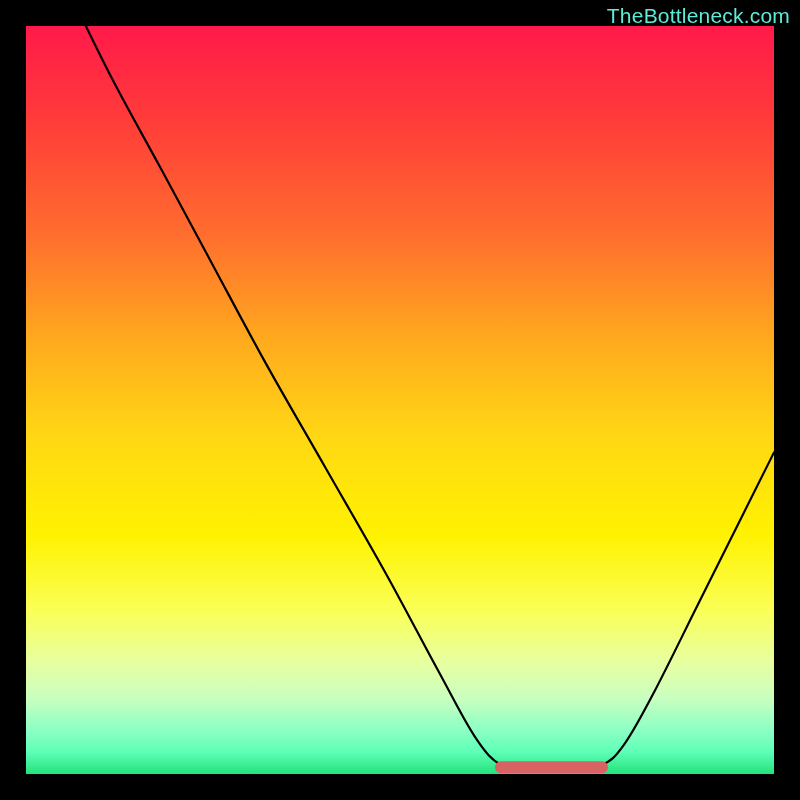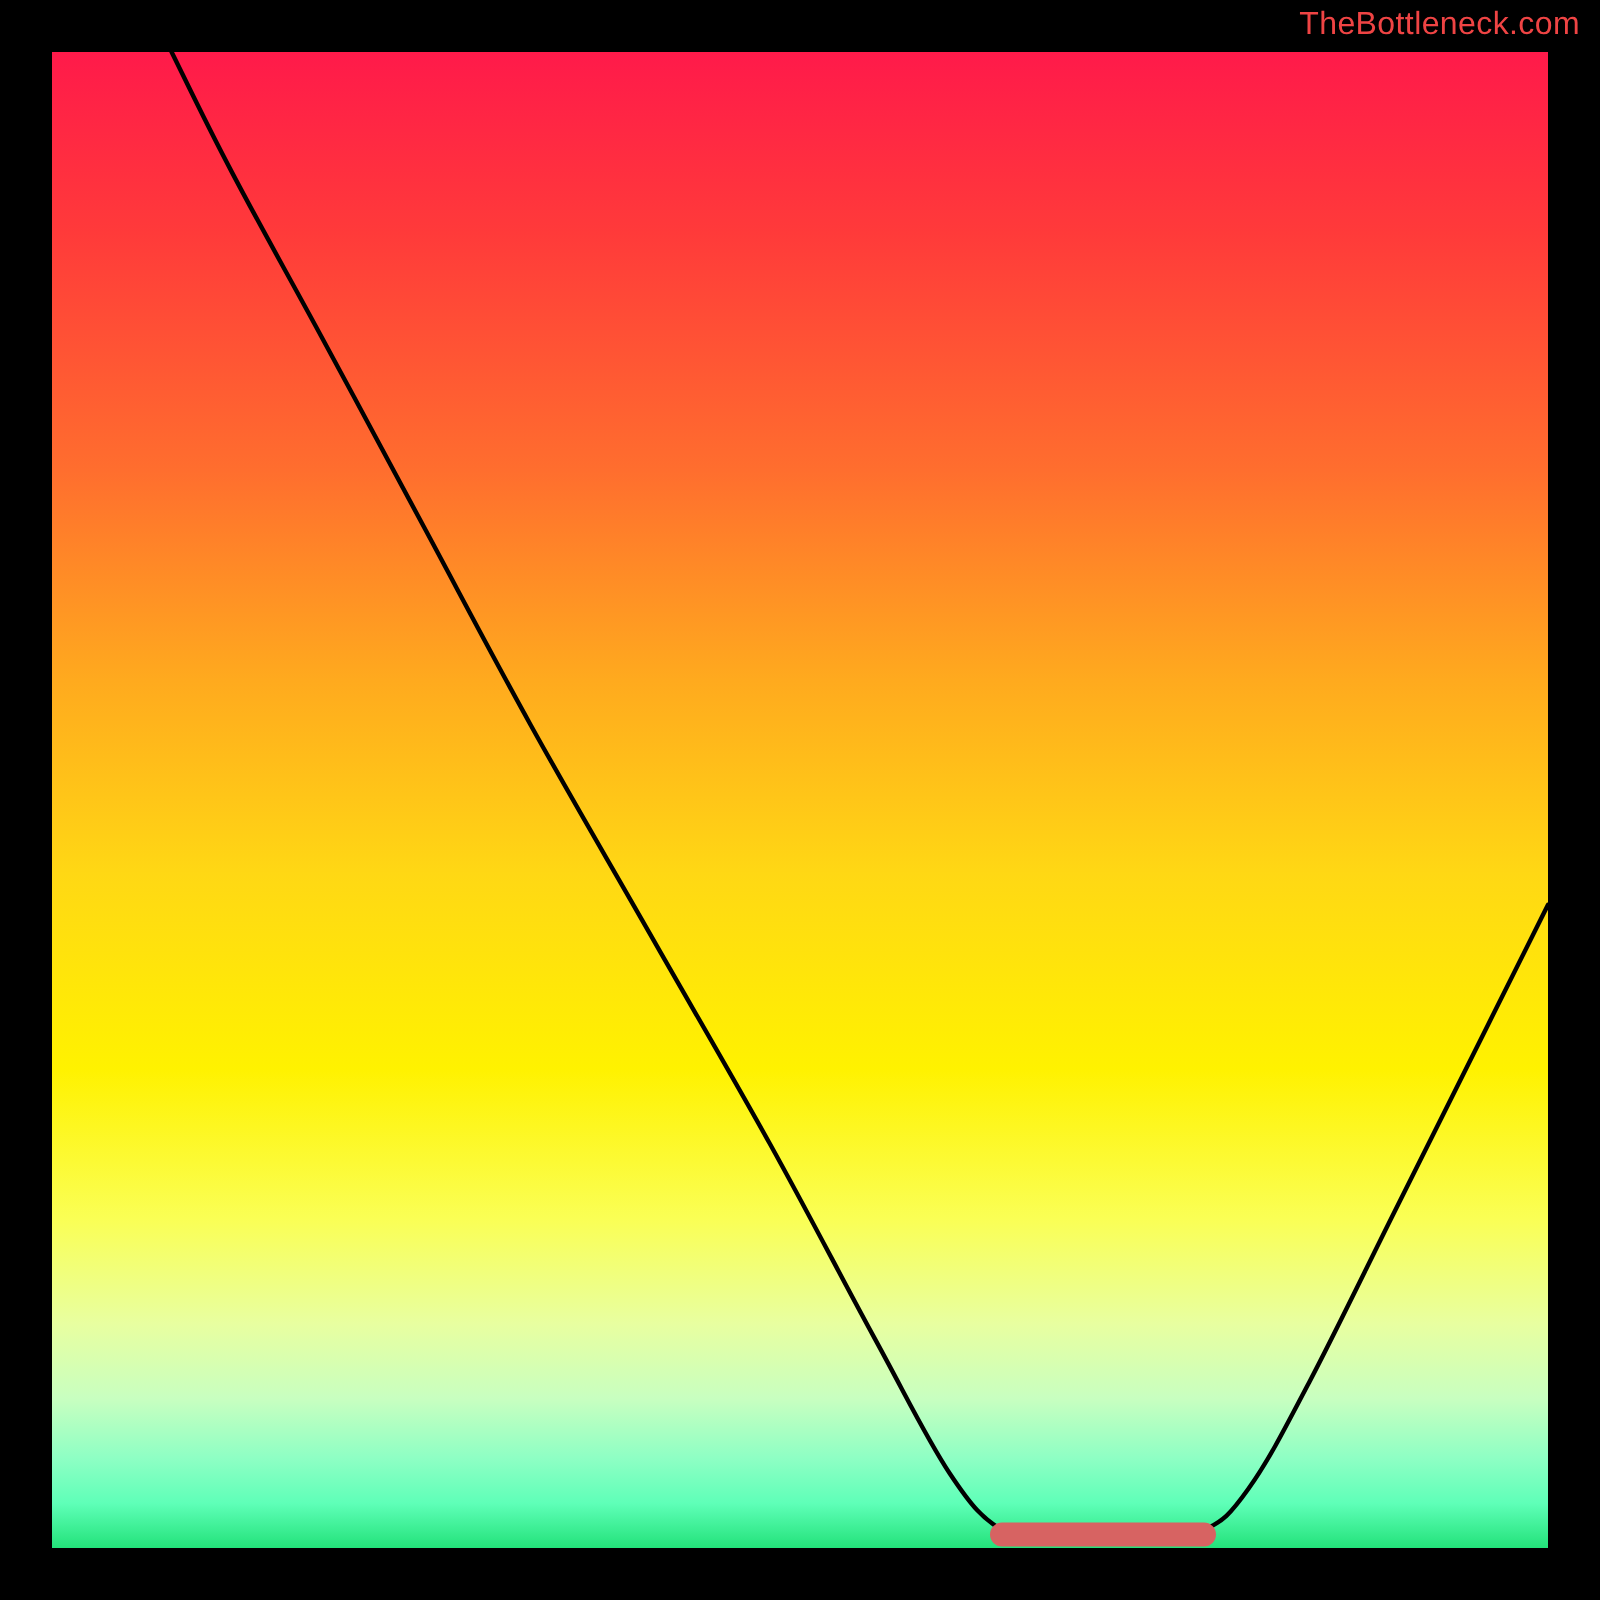--- a/index.html
+++ b/index.html
@@ -43,22 +43,22 @@
     left: 0;
     top: 0;
     width: 748px;
     height: 748px;
     pointer-events: none;
   }
   .watermark {
     position: absolute;
     top: 4px;
     right: 10px;
-    color: #ef4444;
-    font-size: 16px;
+    color: #5eead4;
+    font-size: 21px;
     letter-spacing: 0.2px;
     user-select: none;
   }
 </style>
 </head>
 <body>
 
 <div class="stage">
   <div class="plot">
     <svg class="curve" viewBox="0 0 748 748" preserveAspectRatio="none">

